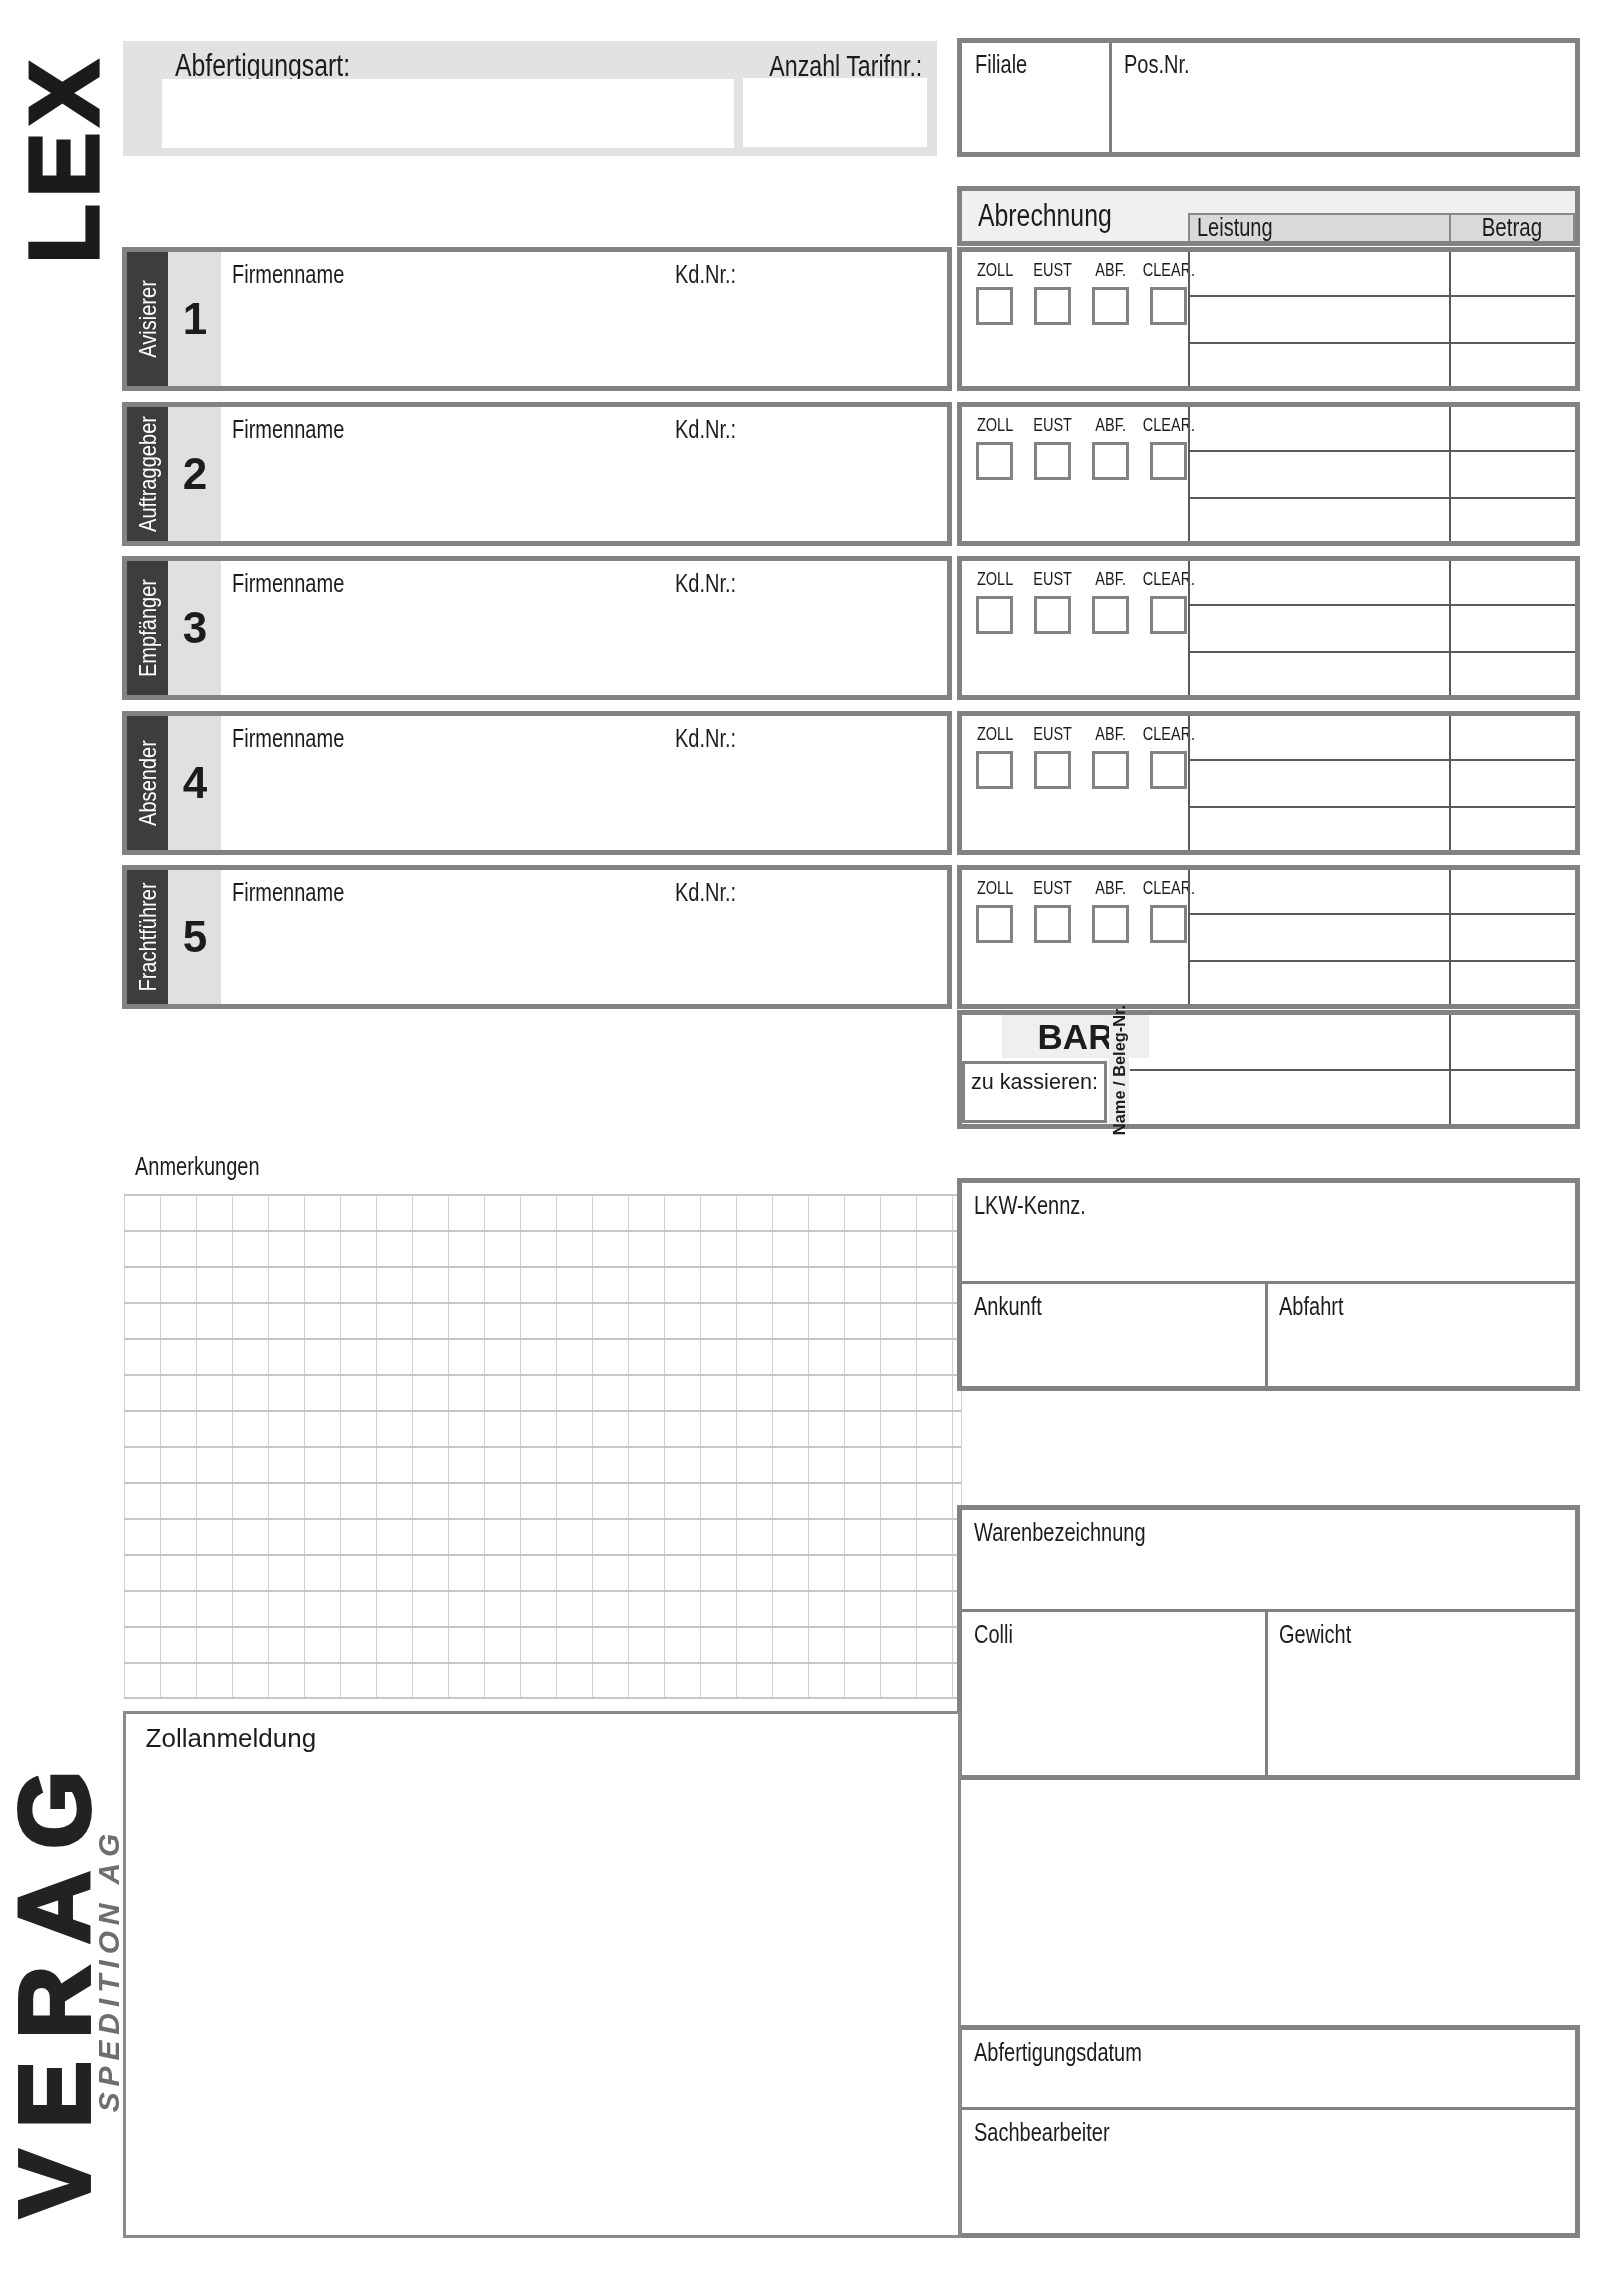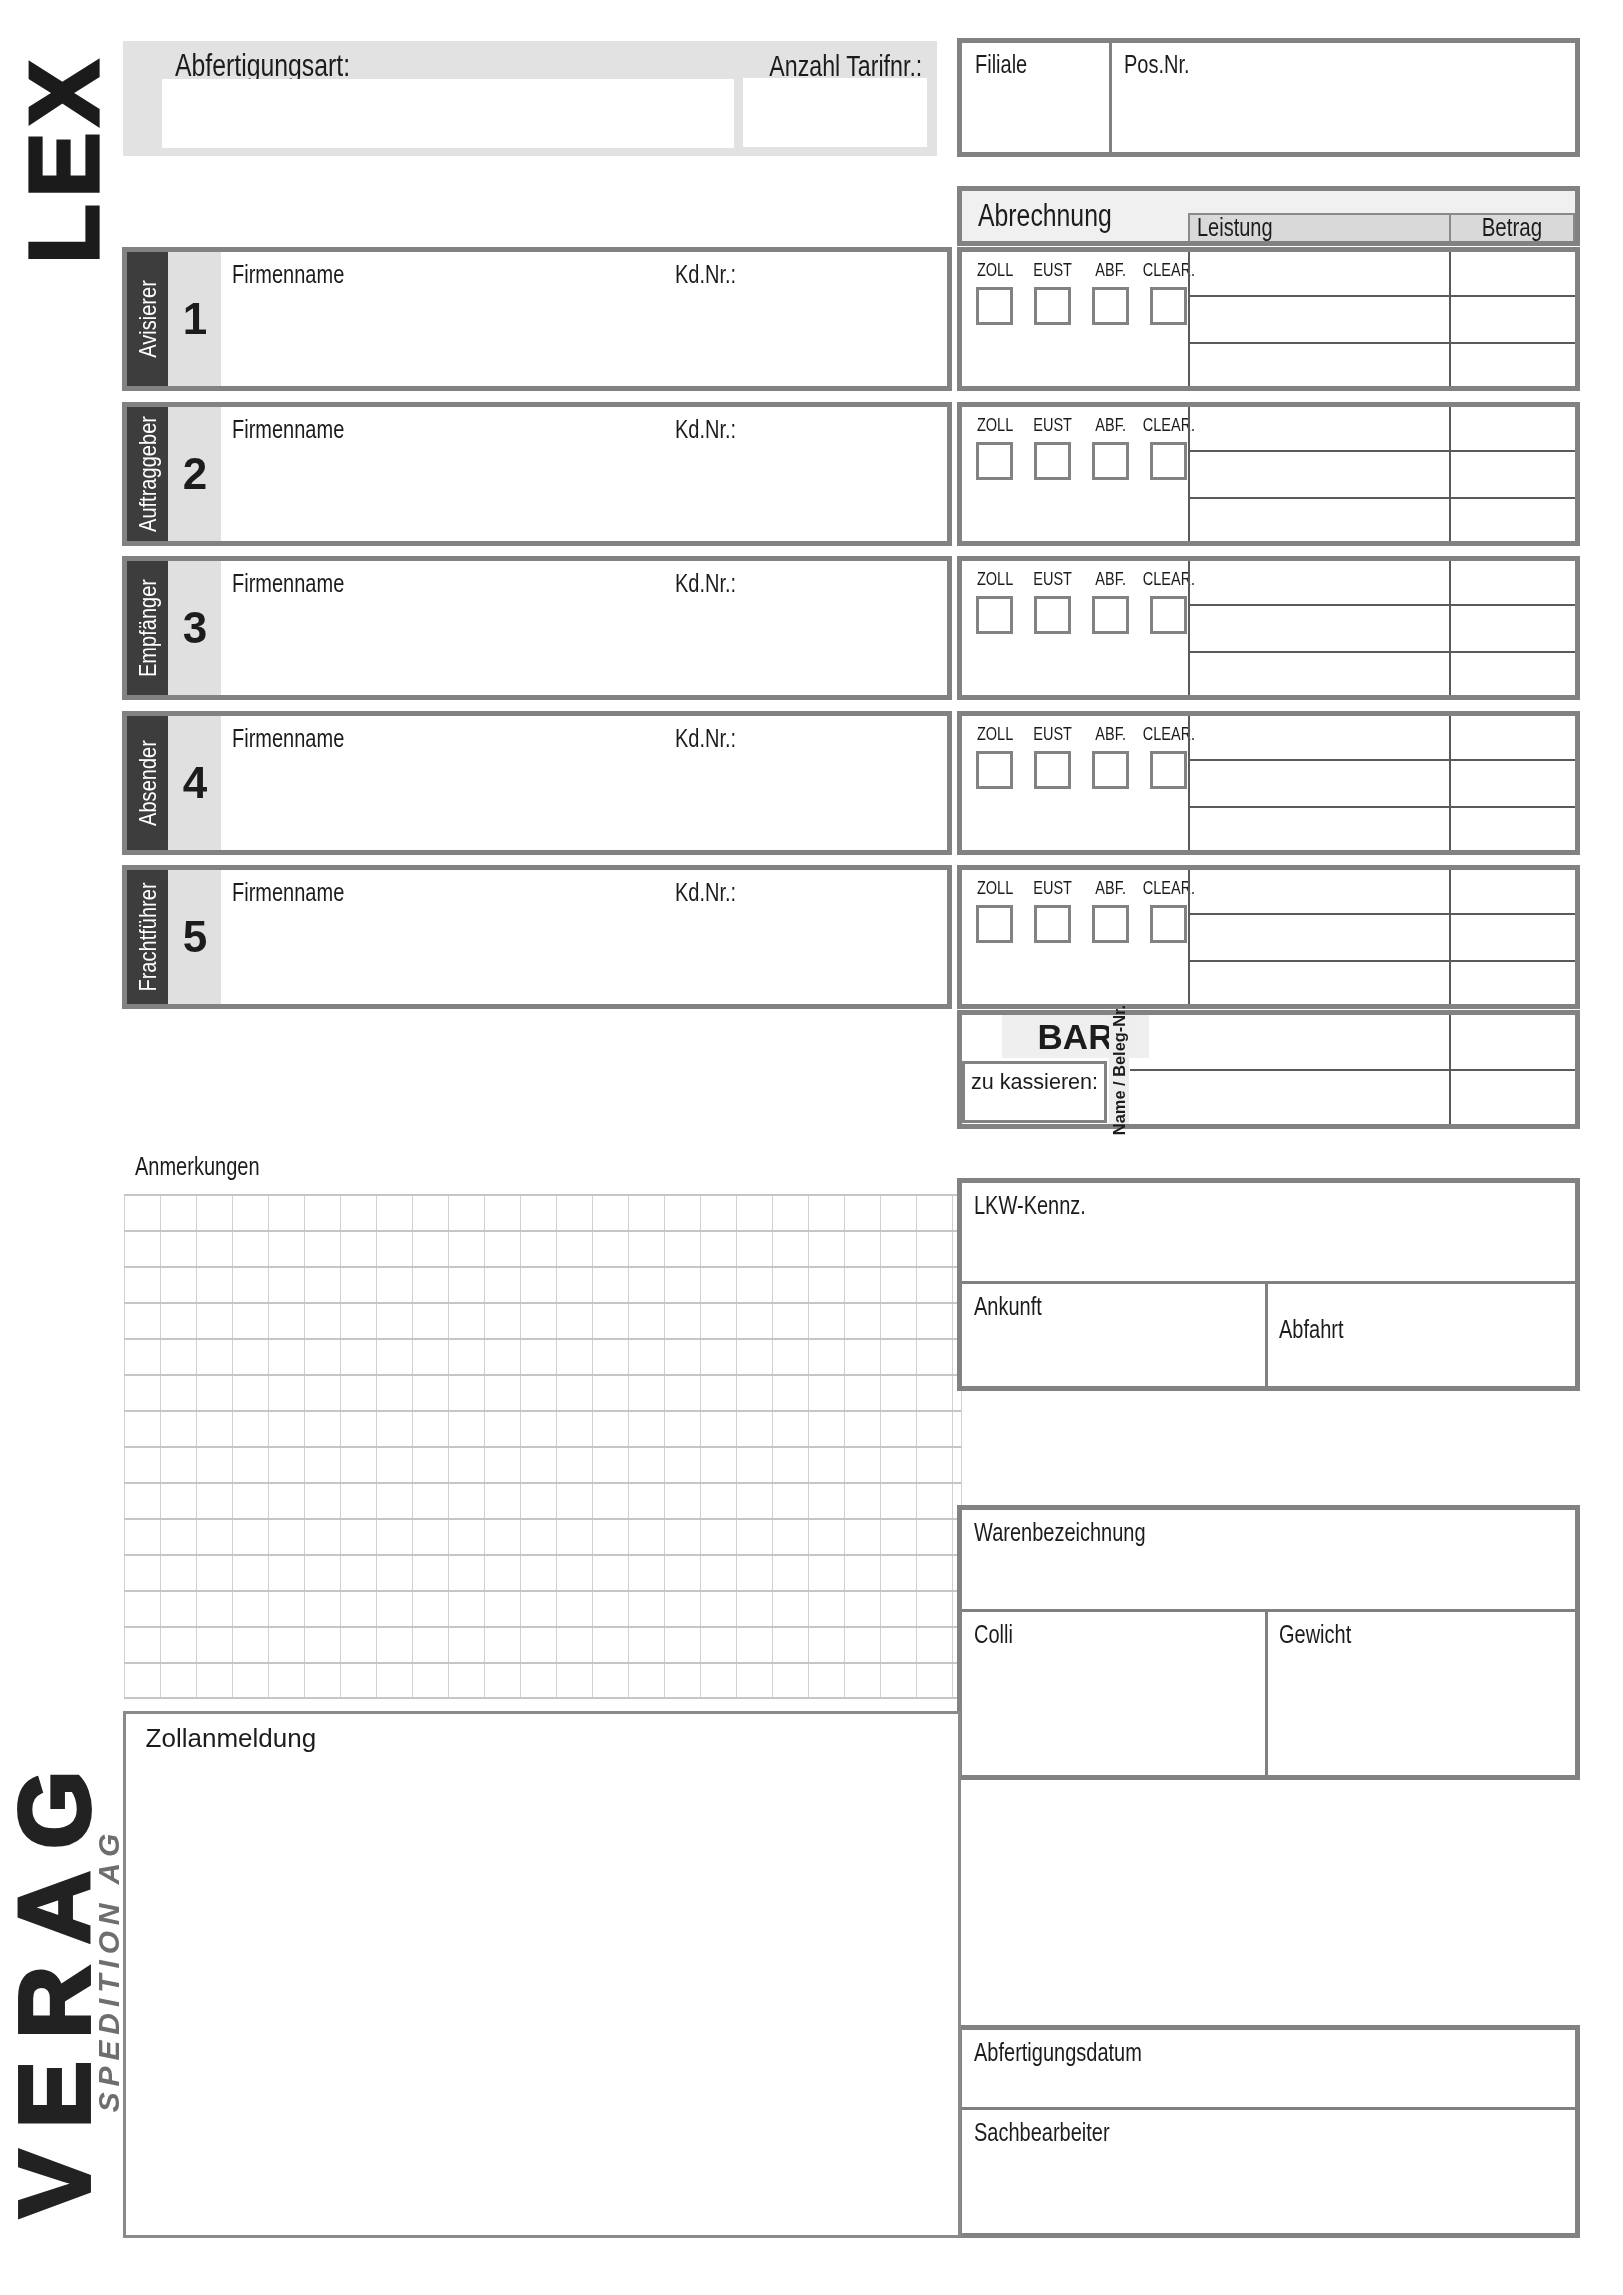--- a/index.html
+++ b/index.html
@@ -361,21 +361,21 @@
   </div>
 
   <div class="abs anmlabel"><span class="c">Anmerkungen</span></div>
   <div class="abs grid"></div>
 
   <div class="abs bigbox" style="top:1178px;height:213px;border-width:5.2px;padding-left:16px;">
     <div class="abs boxlabel" style="left:11.8px;top:7.9px;"><span class="c">LKW-Kennz.</span></div>
     <div class="hdiv" style="top:98px;"></div>
     <div class="vdiv" style="left:303px;top:101px;bottom:0;"></div>
     <div class="abs boxlabel" style="left:11.8px;top:109px;"><span class="c">Ankunft</span></div>
-    <div class="abs boxlabel" style="left:317px;top:109px;margin-top:23px;"><span class="c">Abfahrt</span></div>
+    <div class="abs boxlabel" style="left:317px;top:109px;"><span class="c">Abfahrt</span></div>
     <div class="cell" style="left:0;top:39px;right:0;height:59px;"></div>
     <div class="cell" style="left:0;top:140px;width:303px;bottom:0;"></div>
     <div class="cell" style="left:306px;top:140px;right:0;bottom:0;"></div>
   </div>
 
   <div class="abs bigbox" style="top:1505px;height:275px;border-width:5.2px;">
     <div class="abs boxlabel" style="left:11.8px;top:7.9px;"><span class="c">Warenbezeichnung</span></div>
     <div class="hdiv" style="top:99px;"></div>
     <div class="vdiv" style="left:303px;top:102px;bottom:0;"></div>
     <div class="abs boxlabel" style="left:11.8px;top:110px;"><span class="c">Colli</span></div>

